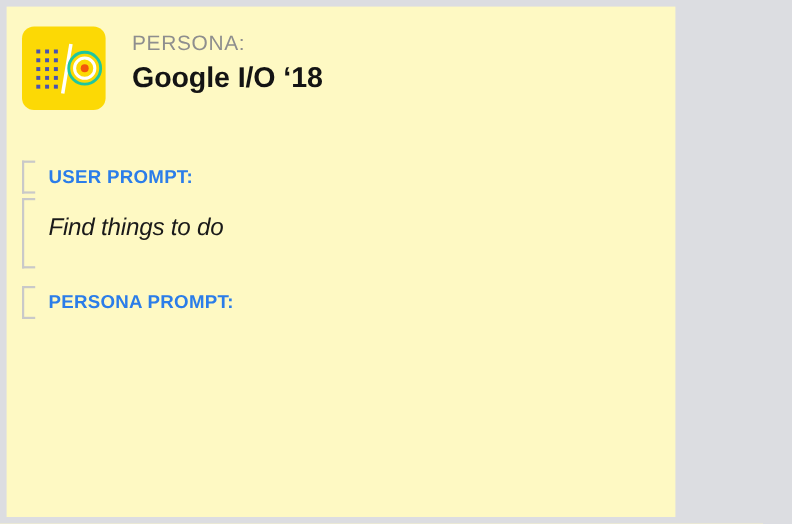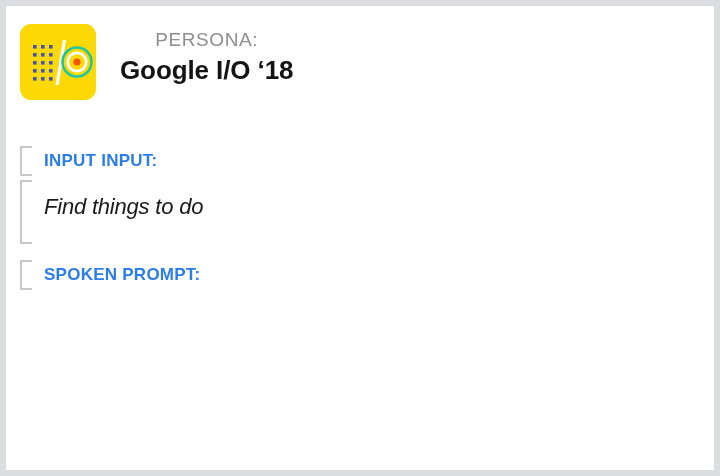--- a/index.html
+++ b/index.html
@@ -11,25 +11,24 @@
     height: 476px;
     background: #dcdde1;
     font-family: "Liberation Sans", sans-serif;
     overflow: hidden;
   }
 
   .card {
     position: absolute;
     left: 6px;
     top: 6px;
-    width: 708px;
+    width: 608px;
     height: 464px;
-    background: #ffffff;
+    background: #fef9c3;
     box-sizing: border-box;
-    text-align: center;
   }
 
   
   .persona-row {
     position: absolute;
     left: 14px;
     top: 18px;
     display: flex;
     align-items: flex-start;
   }
@@ -176,32 +175,32 @@
     <div class="persona-text">
       <div class="persona-label">PERSONA:</div>
       <div class="persona-value">Google I/O ‘18</div>
     </div>
 
   </div>
 
   <div class="block" id="user-label-block">
     <div class="bracket"></div>
     <div class="block-body">
-      <div class="field-label">INPUT INPUT:</div>
+      <div class="field-label">USER PROMPT:</div>
     </div>
   </div>
 
   <div class="block" id="user-value-block">
     <div class="bracket"></div>
     <div class="block-body">
       <div class="field-value value-user">Find things to do</div>
     </div>
   </div>
 
   <div class="block" id="prompt-label-block">
     <div class="bracket"></div>
     <div class="block-body">
-      <div class="field-label">SPOKEN PROMPT:</div>
+      <div class="field-label">PERSONA PROMPT:</div>
     </div>
   </div>
 
 
 </div>
 
 </body></html>

